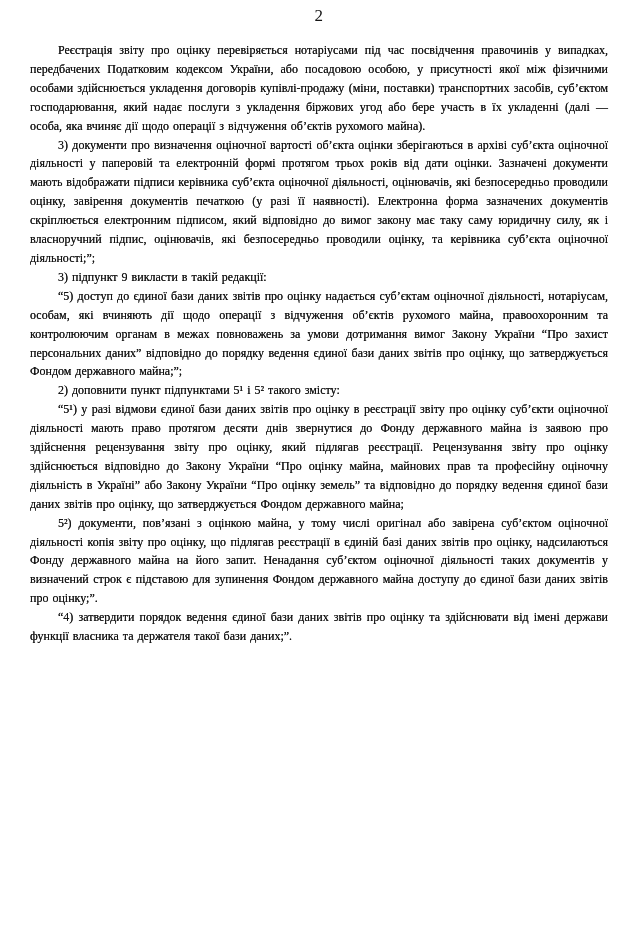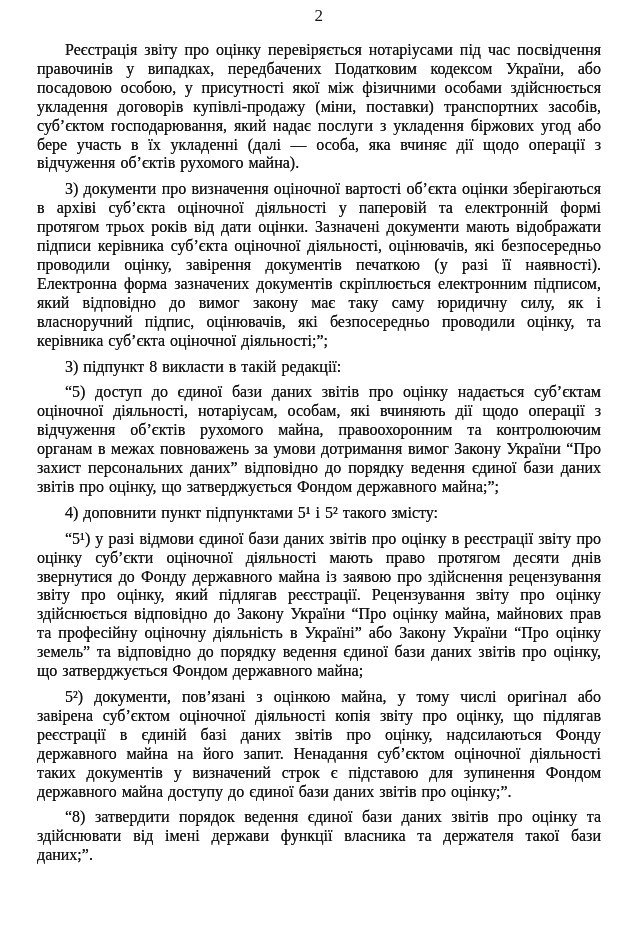--- a/index.html
+++ b/index.html
@@ -22,38 +22,38 @@
     background: #ffffff;
   }
   .page-number {
     text-align: center;
     font-size: 17px;
     line-height: 20px;
     margin-bottom: 15px;
     letter-spacing: 0.5px;
   }
   .doc-body p {
-    margin: 7px;
+    margin: 0;
     text-align: justify;
     text-indent: 28px;
-    font-size: 16px;
+    font-size: 12px;
     line-height: 18.9px;
     text-shadow: 0 0 0.45px #2a2a2a; 
     word-spacing: 1px;
   }
 </style>
 </head>
 <body>
 
 <div class="page">
   <div class="page-number">2</div>
 
   <div class="doc-body">
     <p>Реєстрація звіту про оцінку перевіряється нотаріусами під час посвідчення правочинів у випадках, передбачених Податковим кодексом України, або посадовою особою, у присутності якої між фізичними особами здійснюється укладення договорів купівлі-продажу (міни, поставки) транспортних засобів, суб’єктом господарювання, який надає послуги з укладення біржових угод або бере участь в їх укладенні (далі — особа, яка вчиняє дії щодо операції з відчуження об’єктів рухомого майна).</p>
     <p>3) документи про визначення оціночної вартості об’єкта оцінки зберігаються в архіві суб’єкта оціночної діяльності у паперовій та електронній формі протягом трьох років від дати оцінки. Зазначені документи мають відображати підписи керівника суб’єкта оціночної діяльності, оцінювачів, які безпосередньо проводили оцінку, завірення документів печаткою (у разі її наявності). Електронна форма зазначених документів скріплюється електронним підписом, який відповідно до вимог закону має таку саму юридичну силу, як і власноручний підпис, оцінювачів, які безпосередньо проводили оцінку, та керівника суб’єкта оціночної діяльності;”;</p>
-    <p>3) підпункт 8 викласти в такій редакції:</p>
+    <p>3) підпункт 9 викласти в такій редакції:</p>
     <p>“5) доступ до єдиної бази даних звітів про оцінку надається суб’єктам оціночної діяльності, нотаріусам, особам, які вчиняють дії щодо операції з відчуження об’єктів рухомого майна, правоохоронним та контролюючим органам в межах повноважень за умови дотримання вимог Закону України “Про захист персональних даних” відповідно до порядку ведення єдиної бази даних звітів про оцінку, що затверджується Фондом державного майна;”;</p>
-    <p>4) доповнити пункт підпунктами 5¹ і 5² такого змісту:</p>
+    <p>2) доповнити пункт підпунктами 5¹ і 5² такого змісту:</p>
     <p>“5¹) у разі відмови єдиної бази даних звітів про оцінку в реєстрації звіту про оцінку суб’єкти оціночної діяльності мають право протягом десяти днів звернутися до Фонду державного майна із заявою про здійснення рецензування звіту про оцінку, який підлягав реєстрації. Рецензування звіту про оцінку здійснюється відповідно до Закону України “Про оцінку майна, майнових прав та професійну оціночну діяльність в Україні” або Закону України “Про оцінку земель” та відповідно до порядку ведення єдиної бази даних звітів про оцінку, що затверджується Фондом державного майна;</p>
     <p>5²) документи, пов’язані з оцінкою майна, у тому числі оригінал або завірена суб’єктом оціночної діяльності копія звіту про оцінку, що підлягав реєстрації в єдиній базі даних звітів про оцінку, надсилаються Фонду державного майна на його запит. Ненадання суб’єктом оціночної діяльності таких документів у визначений строк є підставою для зупинення Фондом державного майна доступу до єдиної бази даних звітів про оцінку;”.</p>
-    <p>“8) затвердити порядок ведення єдиної бази даних звітів про оцінку та здійснювати від імені держави функції власника та держателя такої бази даних;”.</p>
+    <p>“4) затвердити порядок ведення єдиної бази даних звітів про оцінку та здійснювати від імені держави функції власника та держателя такої бази даних;”.</p>
   </div>
 </div>
 
 </body></html>

